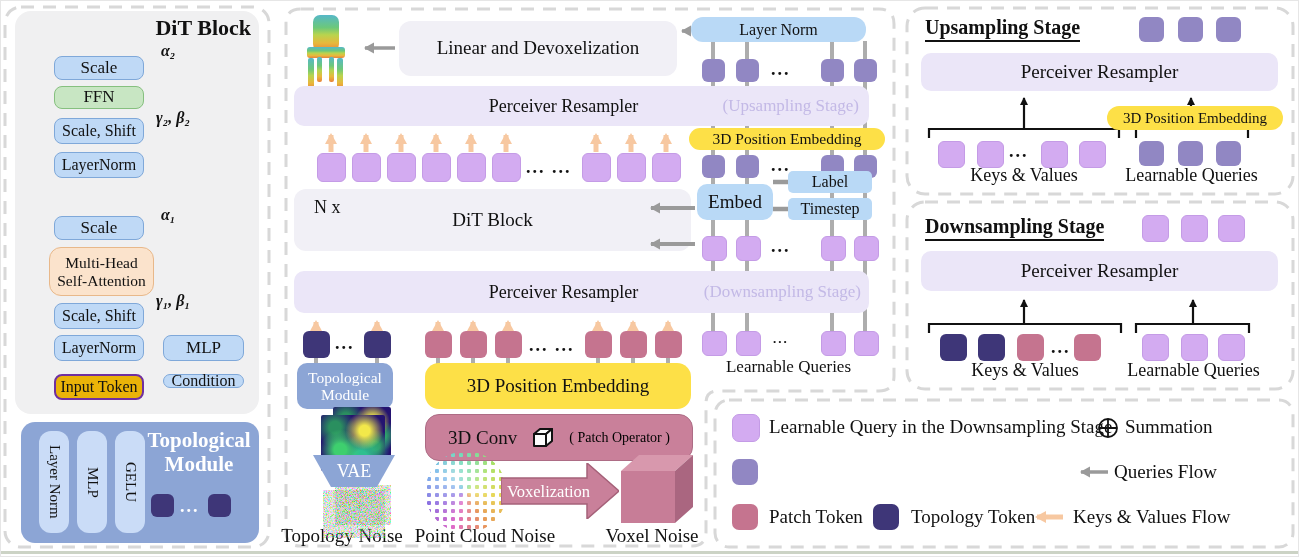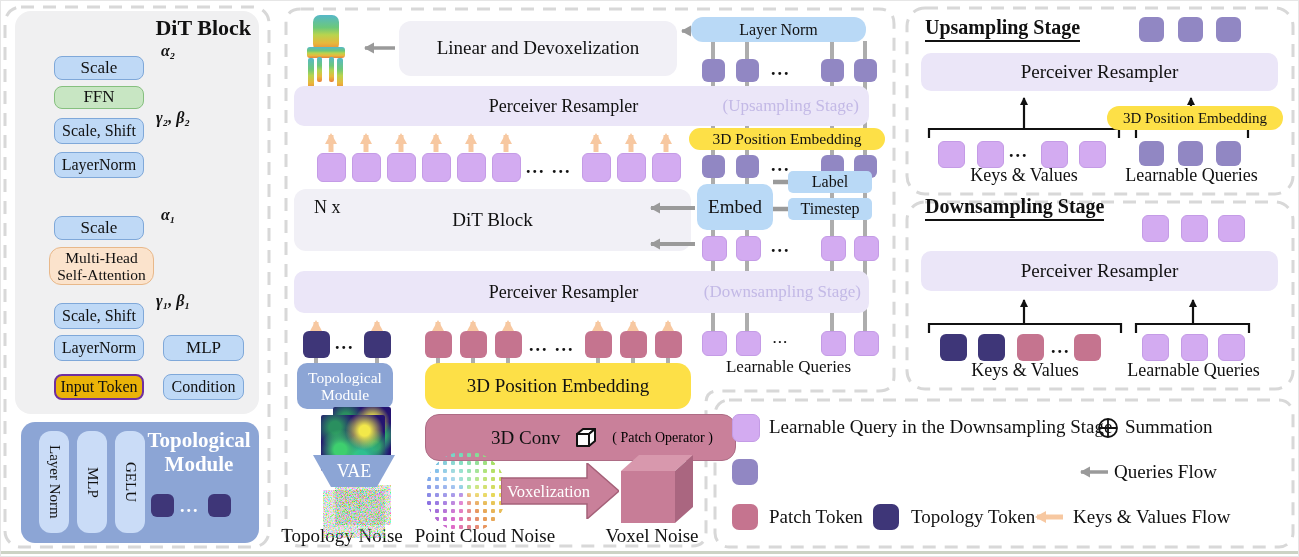--- a/index.html
+++ b/index.html
@@ -39,21 +39,21 @@
       radial-gradient(circle at 30% 62%,#3ecf6e 0 11%,transparent 36%),
       radial-gradient(circle at 62% 76%,#2fbf8f 0 12%,transparent 40%),
       radial-gradient(circle at 22% 22%,#2a8f5f 0 9%,transparent 30%),
       radial-gradient(circle at 85% 55%,#2e9f6a 0 7%,transparent 26%);}
   .pointcloud{position:absolute;border-radius:50%;
     background:radial-gradient(circle at 38% 32%,rgba(255,255,255,.55),rgba(255,255,255,0) 55%),
       conic-gradient(from 200deg,#e06cc8,#8868e0,#58a8e8,#48d0a0,#a8e060,#e8d858,#e89858,#e06cc8);
     -webkit-mask:radial-gradient(2.7px at 4px 4px,#000 2px,transparent 2.5px) 0 0/8px 8px;
     mask:radial-gradient(2.7px at 4px 4px,#000 2px,transparent 2.5px) 0 0/8px 8px;}
   .note{color:#c3b9e6;}
-  .flexrow{display:flex;align-items:center;gap:14px;justify-content:center;padding-left:43px;}
+  .flexrow{display:flex;align-items:center;gap:14px;justify-content:center;}
 </style>
 </head>
 <body>
 
 <div id="canvas">
 
   <svg class="layer" width="1299" height="557">
     <defs>
       <marker id="mb" markerUnits="userSpaceOnUse" markerWidth="10" markerHeight="10" refX="7" refY="4" orient="auto">
         <path d="M0,0 L8,4 L0,8 Z" fill="#111"></path>
@@ -165,26 +165,26 @@
   </svg>
 
   <div class="abs graybg" style="left:14px;top:10px;width:244px;height:403px;z-index:0;"></div>
   <div class="lbl title" style="left:128px;top:14px;width:122px;font-size:22px;text-align:right;z-index:2;">DiT Block</div>
 
   <div class="box blue" style="left:53px;top:55px;width:90px;height:24px;font-size:17px;z-index:2;">Scale</div>
   <div class="box green" style="left:53px;top:85px;width:90px;height:23px;font-size:17px;z-index:2;">FFN</div>
   <div class="box blue" style="left:53px;top:117px;width:90px;height:26px;font-size:16px;z-index:2;">Scale, Shift</div>
   <div class="box blue" style="left:53px;top:151px;width:90px;height:26px;font-size:16px;z-index:2;">LayerNorm</div>
   <div class="box blue" style="left:53px;top:215px;width:90px;height:24px;font-size:17px;z-index:2;">Scale</div>
-  <div class="box orange-box" style="left:48px;top:246px;width:105px;height:38px;font-size:15.5px;z-index:2;border-radius:12px;">Multi-Head Self-Attention</div>
+  <div class="box orange-box" style="left:48px;top:246px;width:105px;height:49px;font-size:15.5px;z-index:2;border-radius:12px;">Multi-Head Self-Attention</div>
   <div class="box blue" style="left:53px;top:302px;width:90px;height:26px;font-size:16px;z-index:2;">Scale, Shift</div>
   <div class="box blue" style="left:53px;top:334px;width:90px;height:26px;font-size:16px;z-index:2;">LayerNorm</div>
   <div class="box inputtok" style="left:53px;top:373px;width:90px;height:26px;font-size:16px;z-index:2;">Input Token</div>
   <div class="box blue" style="left:162px;top:334px;width:81px;height:26px;font-size:17px;z-index:2;">MLP</div>
-  <div class="box blue" style="left:162px;top:373px;width:81px;height:26px;font-size:16px;z-index:2;">Condition</div>
+  <div class="box blue" style="left:162px;top:373px;width:81px;height:14px;font-size:16px;z-index:2;">Condition</div>
 
   <div class="lbl" style="left:160px;top:41px;font-size:16px;font-weight:bold;font-style:italic;z-index:2;">α₂</div>
   <div class="lbl" style="left:155px;top:108px;font-size:16px;font-weight:bold;font-style:italic;z-index:2;">γ₂, β₂</div>
   <div class="lbl" style="left:160px;top:205px;font-size:16px;font-weight:bold;font-style:italic;z-index:2;">α₁</div>
   <div class="lbl" style="left:155px;top:291px;font-size:16px;font-weight:bold;font-style:italic;z-index:2;">γ₁, β₁</div>
 
   <div class="abs modblue" style="left:20px;top:421px;width:238px;height:121px;border-radius:14px;z-index:0;"></div>
   <div class="lbl title" style="left:141px;top:427px;width:114px;font-size:21px;color:#fff;text-align:center;line-height:1.15;z-index:2;">Topological Module</div>
   <div class="vpill" style="left:38px;top:430px;width:30px;height:102px;z-index:2;">Layer Norm</div>
   <div class="vpill" style="left:76px;top:430px;width:30px;height:102px;z-index:2;">MLP</div>
@@ -231,21 +231,21 @@
   <div class="sq gp" style="left:735px;top:154px;z-index:2;"></div>
   <div class="sq gp" style="left:820px;top:154px;z-index:2;"></div>
   <div class="sq gp" style="left:853px;top:154px;z-index:2;"></div>
   <div class="dots" style="left:770px;top:154px;z-index:2;">...</div>
 
   <div class="abs lightbox" style="left:293px;top:188px;width:397px;height:62px;z-index:2;">
     <span class="lbl" style="left:20px;top:8px;font-size:18px;">N x</span>
     <span class="lbl" style="left:50%;top:50%;transform:translate(-50%,-50%);font-size:19px;white-space:nowrap;">DiT Block</span>
   </div>
 
-  <div class="box blue-flat" style="left:696px;top:183px;width:76px;height:46px;font-size:19px;border-radius:10px;z-index:2;">Embed</div>
+  <div class="box blue-flat" style="left:696px;top:183px;width:76px;height:36px;font-size:19px;border-radius:10px;z-index:2;">Embed</div>
   <div class="box blue-flat" style="left:787px;top:170px;width:84px;height:22px;font-size:16px;border-radius:5px;z-index:2;">Label</div>
   <div class="box blue-flat" style="left:787px;top:197px;width:84px;height:22px;font-size:16px;border-radius:5px;z-index:2;">Timestep</div>
 
   <div class="sq lps" style="left:701px;top:235px;z-index:2;"></div>
   <div class="sq lps" style="left:735px;top:235px;z-index:2;"></div>
   <div class="sq lps" style="left:820px;top:235px;z-index:2;"></div>
   <div class="sq lps" style="left:853px;top:235px;z-index:2;"></div>
   <div class="dots" style="left:770px;top:235px;z-index:2;">...</div>
 
   <div class="abs perceiver" style="left:293px;top:270px;width:575px;height:42px;z-index:2;">
@@ -326,21 +326,21 @@
   <div class="sq lp" style="left:976px;top:140px;width:25px;height:25px;z-index:2;"></div>
   <div class="dots" style="left:1008px;top:140px;z-index:2;">...</div>
   <div class="sq lp" style="left:1040px;top:140px;width:25px;height:25px;z-index:2;"></div>
   <div class="sq lp" style="left:1078px;top:140px;width:25px;height:25px;z-index:2;"></div>
   <div class="sq gpb" style="left:1138px;top:140px;z-index:2;"></div>
   <div class="sq gpb" style="left:1177px;top:140px;z-index:2;"></div>
   <div class="sq gpb" style="left:1215px;top:140px;z-index:2;"></div>
   <div class="lbl ctr" style="left:943px;top:164px;width:160px;font-size:18px;z-index:2;">Keys &amp; Values</div>
   <div class="lbl ctr" style="left:1108px;top:164px;width:165px;font-size:18px;z-index:2;">Learnable Queries</div>
 
-  <div class="lbl title underline" style="left:924px;top:194px;font-size:20px;z-index:2;display:inline-block;">Downsampling Stage</div>
+  <div class="lbl title underline" style="left:924px;top:214px;font-size:20px;z-index:2;display:inline-block;">Downsampling Stage</div>
   <div class="sq lp" style="left:1141px;top:214px;width:25px;height:25px;z-index:2;"></div>
   <div class="sq lp" style="left:1180px;top:214px;width:25px;height:25px;z-index:2;"></div>
   <div class="sq lp" style="left:1217px;top:214px;width:25px;height:25px;z-index:2;"></div>
   <div class="box perceiver" style="left:920px;top:250px;width:357px;height:40px;font-size:19px;z-index:2;">Perceiver Resampler</div>
   <div class="sq nv" style="left:939px;top:333px;z-index:2;"></div>
   <div class="sq nv" style="left:977px;top:333px;z-index:2;"></div>
   <div class="sq pk" style="left:1016px;top:333px;z-index:2;"></div>
   <div class="dots" style="left:1050px;top:336px;z-index:2;">...</div>
   <div class="sq pk" style="left:1073px;top:333px;z-index:2;"></div>
   <div class="sq lp" style="left:1141px;top:333px;width:25px;height:25px;z-index:2;"></div>

